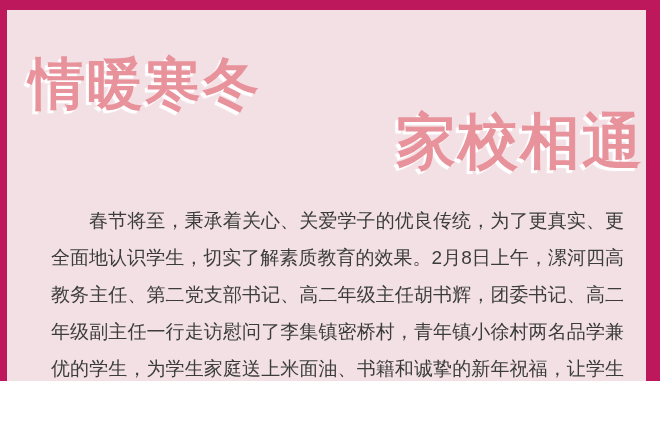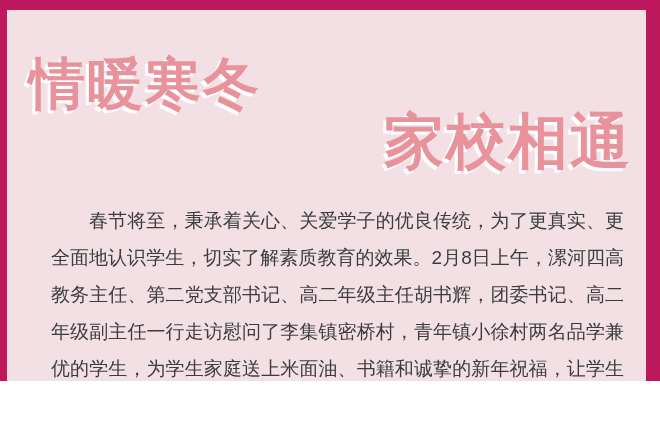--- a/index.html
+++ b/index.html
@@ -32,21 +32,21 @@
     text-shadow: -3px 3px 1px #ffffff;
     white-space: nowrap;
     font-family: "Liberation Sans", sans-serif;
   }
   .banner-title.primary {
     left: 22px;
     top: 46px;
     font-size: 56px;
   }
   .banner-title.secondary {
-    right: 14px;
+    right: 2px;
     top: 102px;
     font-size: 60px;
   }
   .article-paragraph {
     position: absolute;
     left: 36px;
     top: 184px;
     width: 573px;
     margin: 8px;
     font-size: 19px;

